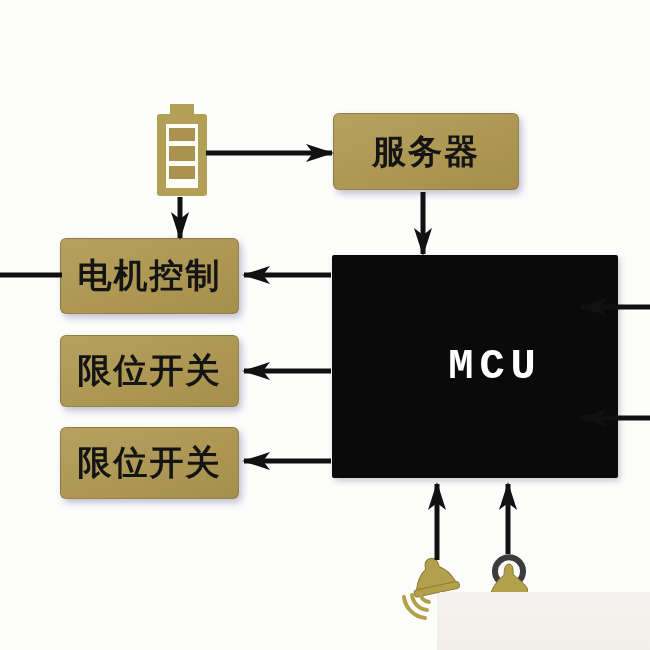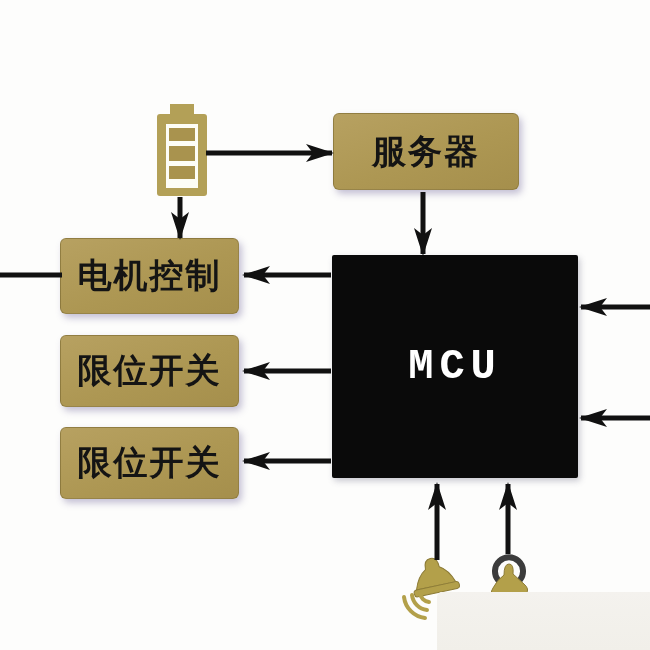--- a/index.html
+++ b/index.html
@@ -24,20 +24,21 @@
   #node-limit1{left:60px;top:335px;width:177px;height:70px;}
   #node-limit2{left:60px;top:427px;width:177px;height:70px;}
   
   #node-mcu{
     position:absolute;z-index:2;left:332px;top:255px;width:246px;height:223px;
     background:#0a0a0a;border-radius:2px;
     display:flex;align-items:center;justify-content:center;
     color:#ffffff;font-family:"Liberation Mono","DejaVu Sans Mono",monospace;
     font-weight:bold;font-size:42px;letter-spacing:6px;
     box-shadow:2px 3px 6px rgba(80,80,110,.3);
+    padding-left:40px;
   }
   
   #arrows{z-index:5;pointer-events:none;}
   #arrows line{stroke:#111111;stroke-width:5;}
   
   .icon{position:absolute;z-index:4;}
   #battery-icon{left:157px;top:104px;}
   #buzzer-icon{left:400px;top:556px;}
   #wireless-button-icon{left:479px;top:543px;}
   

